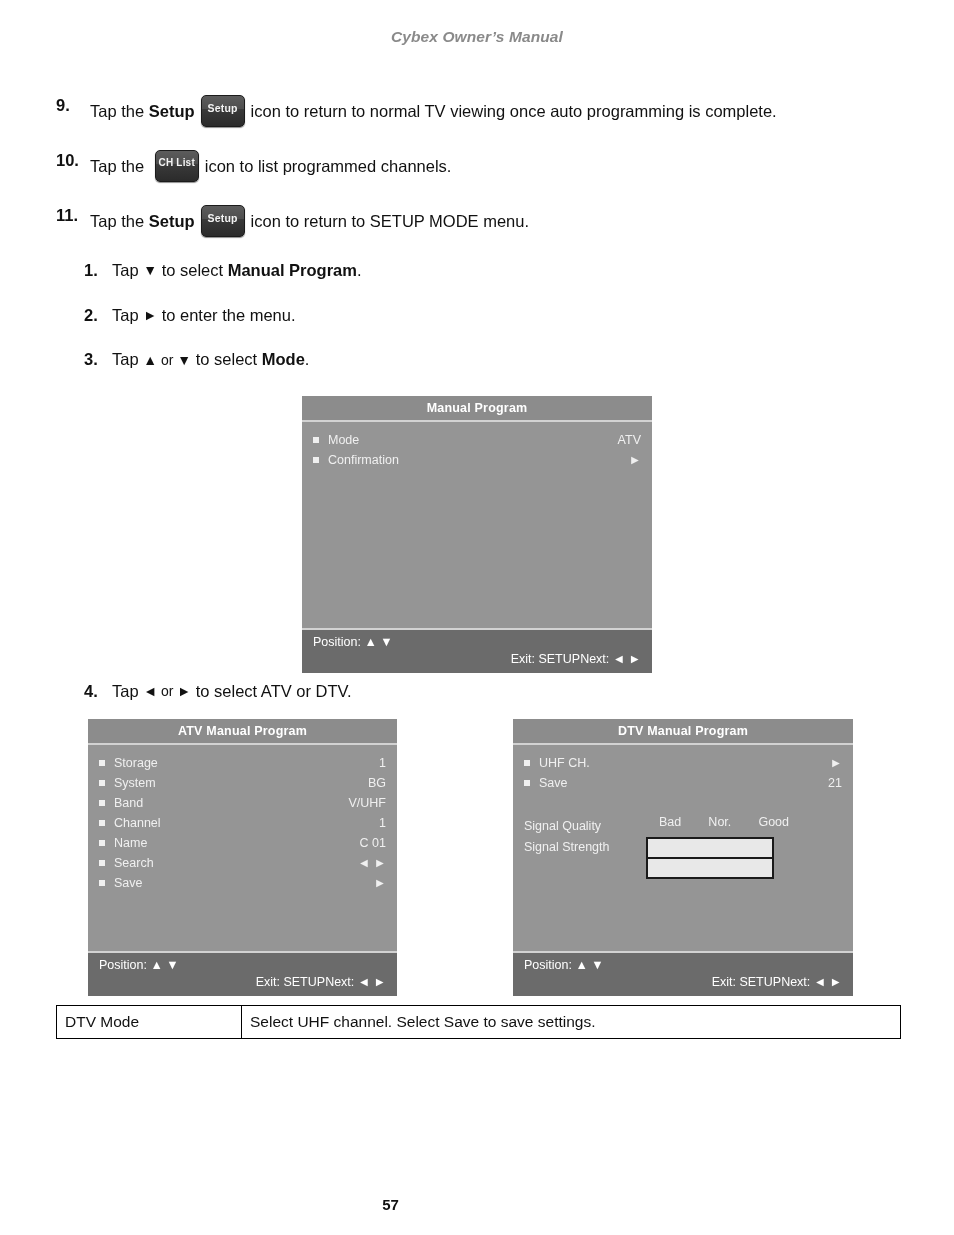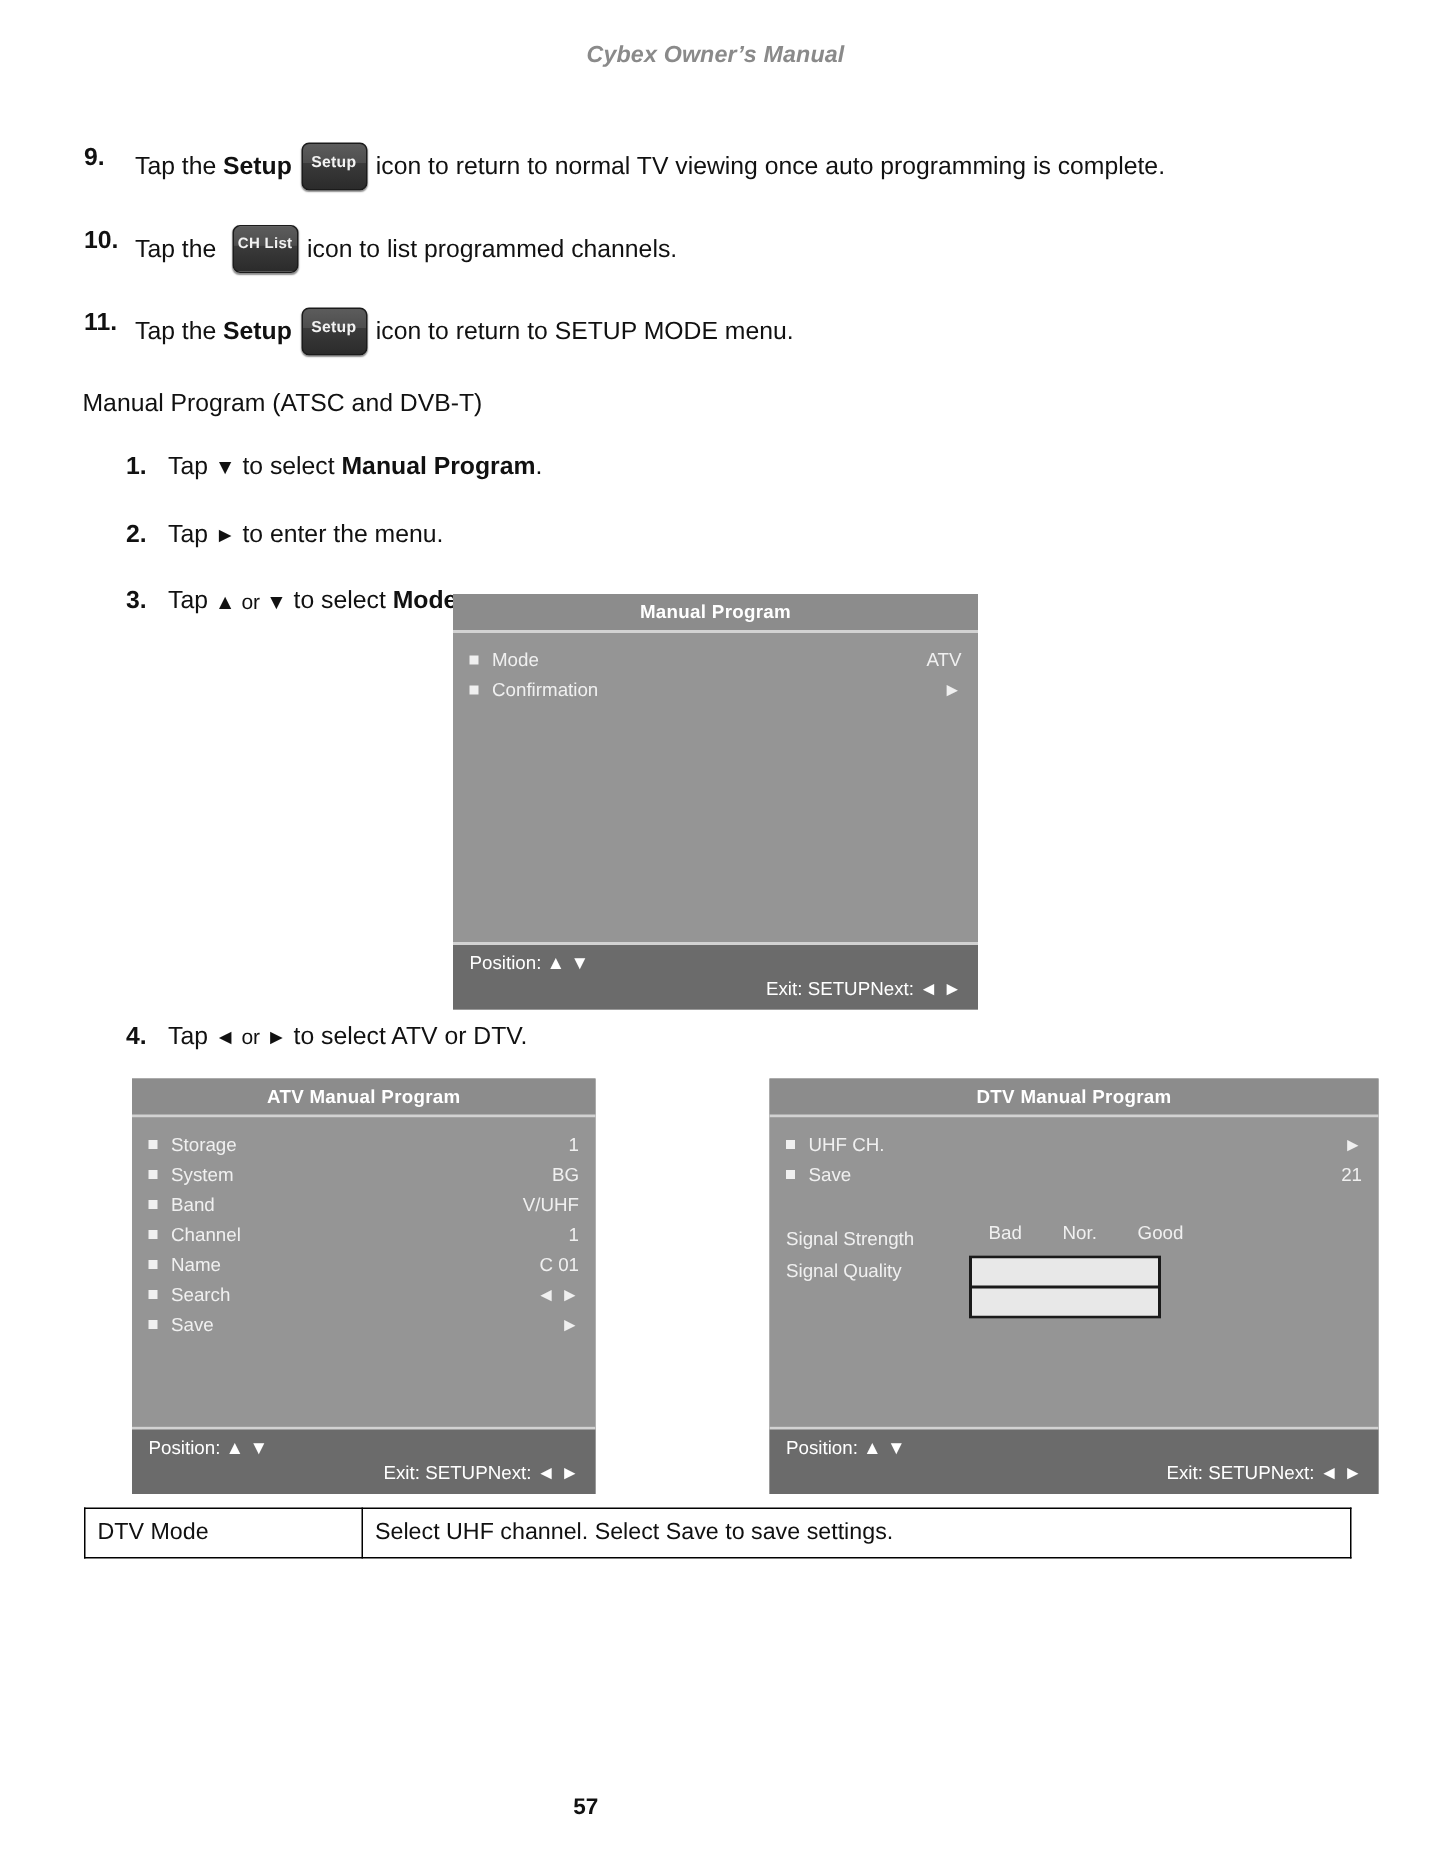--- a/index.html
+++ b/index.html
@@ -278,21 +278,20 @@
     <div class="step wide">
       <span class="num">11.</span>
       <span class="txt">
         <span class="seg">Tap the </span>
           <span class="seg b">Setup</span>
         <span class="keyicon setup">Setup</span>
         <span class="seg">icon to return to SETUP MODE menu.</span>
       </span>
     </div>
 
-    <div class="plain-line">Manual Program (ATSC and DVB-T)</div>
 
     <div class="substeps">
 
       <div class="step">
         <span class="num">1.</span>
         <span class="txt">
           <span class="seg">Tap </span>
             <span class="seg arrow-glyph">▼</span>
             <span class="seg"> to select </span>
             <span class="seg b">Manual Program</span>
@@ -396,21 +395,21 @@
     </div>
     <div class="osd-footer">
       <div class="f-line1">Position: ▲ ▼</div>
       <div class="f-line2">
         <span>Exit: SETUP</span>
         <span>Next: ◄ ►</span>
       </div>
     </div>
   </div>
 
-  <div class="osd" style="left:513px; top:719px; width:406px;">
+  <div class="osd" style="left:513px; top:719px; width:340px;">
     <div class="osd-title">DTV Manual Program</div>
     <div class="osd-body" style="height:190px;">
       <div class="osd-row">
         <span class="bullet"></span>
         <span class="label">UHF CH.</span>
         <span class="value">►</span>
       </div>
       <div class="osd-row">
         <span class="bullet"></span>
         <span class="label">Save</span>
@@ -418,24 +417,24 @@
       </div>
 
       <div class="signal-wrap">
         <div class="signal-scale">
           <span>Bad</span>
           <span>Nor.</span>
           <span>Good</span>
         </div>
         <div class="signal-rows">
           <div class="signal-row">
-            <span class="sig-label">Signal Strength</span>
+            <span class="sig-label">Signal Quality</span>
           </div>
           <div class="signal-row">
-            <span class="sig-label">Signal Quality</span>
+            <span class="sig-label">Signal Strength</span>
           </div>
         </div>
         <div class="sig-bar-stack">
           <div class="sig-bar"></div>
           <div class="sig-bar"></div>
         </div>
       </div>
     </div>
     <div class="osd-footer">
       <div class="f-line1">Position: ▲ ▼</div>

